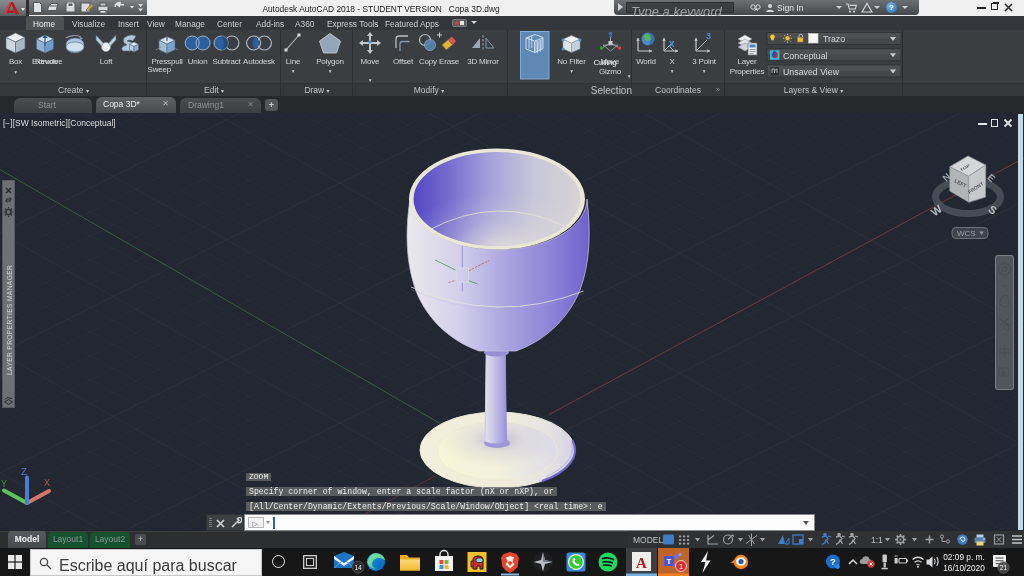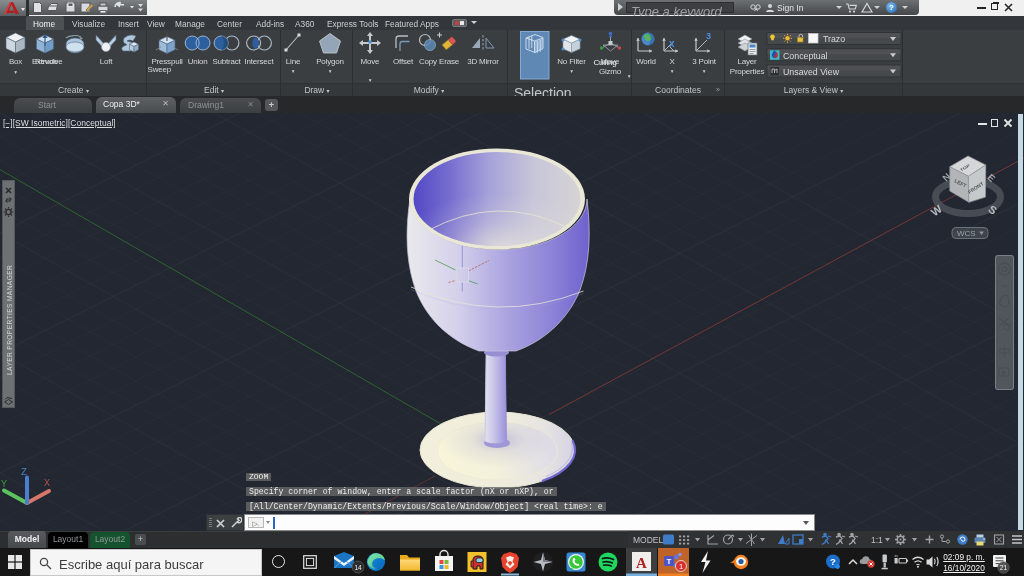--- a/index.html
+++ b/index.html
@@ -30,20 +30,21 @@
       <path d="M57 10 l5.5-6 l1.8 1.6 l-5.5 6 z" fill="#e0a030" stroke="#777"></path>
       <rect x="69" y="6" width="10" height="5" fill="#d8dbde" stroke="#555"></rect>
       <rect x="71" y="3" width="6" height="3" fill="#c8cbce" stroke="#555"></rect>
       <rect x="71" y="10.5" width="6" height="2.5" fill="#eef0f2" stroke="#666"></rect>
       <path d="M86 7 c0-3 3-4.5 5-4.5 l0 2.2 l4 0" stroke="#dfe2e5" fill="none" stroke-width="1.6"></path>
       <path d="M91 2 l0 5.5 l-4-2.7 z" fill="#dfe2e5" stroke="none"></path>
     </g>
     <path d="M101 6 l4 0 l-2 2.6 z" fill="#e4e6e8"></path>
     <path d="M109 4 l5 0 l-2.5 3 z M109 8.6 l5 0 l-2.5 3 z" fill="#dadce0"></path>
   </svg>
+  <div class="abs" style="left:181px;top:3.5px;width:400px;height:12px;color:#1b1b1b;font-size:8.4px;text-align:center;">Autodesk AutoCAD 2018 - STUDENT VERSION &nbsp; Copa 3D.dwg</div>
 
   <div class="abs" style="left:614px;top:0;width:305px;height:15px;background:linear-gradient(#6d7073,#44474a);border-radius:0 0 4px 4px;"></div>
   <div class="abs" style="left:618px;top:3px;width:0;height:0;border-left:5px solid #cfd2d5;border-top:4px solid transparent;border-bottom:4px solid transparent;"></div>
   <div class="abs" style="left:626px;top:2px;width:108px;height:11px;background:#3c3e40;border:1px solid #2c2e30;color:#9fa2a5;font-size:13px;font-style:italic;padding:1px 0 0 4px;">Type a keyword or phrase</div>
   <svg class="abs" style="left:749px;top:3px" width="14" height="10" viewBox="0 0 14 10">
     <circle cx="4" cy="4" r="2.2" fill="none" stroke="#d5d8da" stroke-width="1"></circle>
     <circle cx="9" cy="4" r="2.2" fill="none" stroke="#d5d8da" stroke-width="1"></circle>
     <path d="M5.5 8 l1.5-2.5 l1.5 2.5" stroke="#d5d8da" fill="none"></path>
   </svg>
   <svg class="abs" style="left:765px;top:3px" width="10" height="10" viewBox="0 0 10 10">
@@ -98,21 +99,21 @@
   <div class="abs" style="left:352px;top:30px;width:1px;height:66px;background:#2c2f32;"></div>
   <div class="abs" style="left:507px;top:30px;width:1px;height:66px;background:#2c2f32;"></div>
   <div class="abs" style="left:631px;top:30px;width:1px;height:66px;background:#2c2f32;"></div>
   <div class="abs" style="left:724px;top:30px;width:1px;height:66px;background:#2c2f32;"></div>
   <div class="abs" style="left:902px;top:30px;width:1px;height:66px;background:#2c2f32;"></div>
 
   <div class="abs" style="top:85px;left:0;width:147px;text-align:center;color:#c3c6c8;font-size:8.5px;">Create <span style="font-size:6px;">▾</span></div>
   <div class="abs" style="top:85px;left:147px;width:134px;text-align:center;color:#c3c6c8;font-size:8.5px;">Edit <span style="font-size:6px;">▾</span></div>
   <div class="abs" style="top:85px;left:281px;width:72px;text-align:center;color:#c3c6c8;font-size:8.5px;">Draw <span style="font-size:6px;">▾</span></div>
   <div class="abs" style="top:85px;left:353px;width:152px;text-align:center;color:#c3c6c8;font-size:8.5px;">Modify <span style="font-size:6px;">▾</span></div>
-  <div class="abs" style="top:85px;left:514px;width:118px;text-align:left;color:#c3c6c8;font-size:14px;">Selection</div>
+  <div class="abs" style="top:85px;left:514px;width:118px;text-align:right;color:#c3c6c8;font-size:10px;">Selection</div>
   <div class="abs" style="top:85px;left:632px;width:92px;text-align:center;color:#c3c6c8;font-size:8.5px;">Coordinates</div>
   <div class="abs" style="left:716px;top:86px;color:#9a9da0;font-size:7px;">»</div>
   <div class="abs" style="top:85px;left:725px;width:177px;text-align:center;color:#c3c6c8;font-size:8.5px;">Layers &amp; View <span style="font-size:6px;">▾</span></div>
 
   <svg class="abs" id="ribicons" style="left:0;top:30px" width="1024" height="66" viewBox="0 0 1024 66">
     <defs>
         <linearGradient id="cubeT" x1="0" y1="0" x2="0" y2="1">
           <stop offset="0" stop-color="#f0f4f8"></stop>
           <stop offset="1" stop-color="#cfdce8"></stop>
         </linearGradient>
@@ -246,21 +247,21 @@
 
   <div class="abs" id="riblabels" style="left:0;top:30px;width:816px;height:66px;color:#d4d7d9;font-size:8px;letter-spacing:-0.2px;">
     <span class="abs" style="left:-24.5px;top:27px;width:80px;text-align:center;">Box</span>
     <span class="abs" style="left:5px;top:27px;width:80px;text-align:center;">Extrude</span>
     <span class="abs" style="left:35px;top:27px;width:80px;">Revolve</span>
     <span class="abs" style="left:66px;top:27px;width:80px;text-align:center;">Loft</span>
     <span class="abs" style="left:91px;top:35px;width:80px;text-align:right;">Sweep</span>
     <span class="abs" style="left:127px;top:27px;width:80px;text-align:center;">Presspull</span>
     <span class="abs" style="left:157.6px;top:27px;width:80px;text-align:center;">Union</span>
     <span class="abs" style="left:186.5px;top:27px;width:80px;text-align:center;">Subtract</span>
-    <span class="abs" style="left:219px;top:27px;width:80px;text-align:center;">Intersect</span>
+    <span class="abs" style="left:219px;top:27px;width:80px;text-align:center;">Autodesk</span>
     <span class="abs" style="left:253px;top:27px;width:80px;text-align:center;">Line</span>
     <span class="abs" style="left:290px;top:27px;width:80px;text-align:center;">Polygon</span>
     <span class="abs" style="left:330px;top:27px;width:80px;text-align:center;">Move</span>
     <span class="abs" style="left:363px;top:27px;width:80px;text-align:center;">Offset</span>
     <span class="abs" style="left:388px;top:27px;width:80px;text-align:center;">Copy</span>
     <span class="abs" style="left:409px;top:27px;width:80px;text-align:center;">Erase</span>
     <span class="abs" style="left:443px;top:27px;width:80px;text-align:center;">3D Mirror</span>
     <span class="abs" style="left:531.5px;top:27px;width:80px;text-align:center;">No Filter</span>
     <span class="abs" style="left:606px;top:27px;width:80px;text-align:center;">World</span>
     <span class="abs" style="left:632px;top:27px;width:80px;text-align:center;">X</span>
@@ -468,21 +469,21 @@
       <polygon points="968.4,63.3 985.8,52 985.5,84.1 968.9,89.3" fill="#c6c9cb" stroke="#90959a" stroke-width="0.7"></polygon>
       <text x="0" y="0" fill="#4e5254" font-size="5.2" font-weight="bold" font-family="Liberation Sans" transform="translate(961,58.5) rotate(-30) scale(1,0.72)">TOP</text>
       <text x="0" y="0" fill="#4e5254" font-size="5" font-weight="bold" font-family="Liberation Sans" transform="translate(954,69) rotate(27.5)">LEFT</text>
       <text x="0" y="0" fill="#4e5254" font-size="5" font-weight="bold" font-family="Liberation Sans" transform="translate(969.5,81) rotate(-33)">FRONT</text>
       <rect x="952" y="114.5" width="36" height="11" rx="4" fill="rgba(130,135,140,0.3)" stroke="#6d7276" stroke-width="1"></rect>
       <text x="957" y="123" fill="#9ba1a6" font-size="8" font-family="Liberation Sans">WCS</text>
       <path d="M 979 118.5 l 5 0 l -2.5 3.5 z" fill="#8b9094"></path>
       </g>
     </svg>
 
-    <div class="abs" style="left:3px;top:5px;color:#dcdee0;font-size:8.5px;text-decoration:underline;">[−][SW Isometric][Conceptual]</div>
+    <div class="abs" style="left:3px;top:5px;color:#dcdee0;font-size:8.5px;">[−][SW Isometric][Conceptual]</div>
 
     <div class="abs" style="left:978px;top:10px;width:9px;height:2px;background:#e2e4e6;"></div>
     <div class="abs" style="left:991px;top:6px;width:7px;height:8px;border:1.5px solid #e2e4e6;background:#222731;"></div>
     <svg class="abs" style="left:1003px;top:5px" width="10" height="10" viewBox="0 0 10 10">
         <path d="M1.5 1.5 L8.5 8.5 M8.5 1.5 L1.5 8.5" stroke="#e2e4e6" stroke-width="1.8"></path>
       </svg>
 
     <div class="abs" style="left:1018px;top:1px;width:5px;height:416px;background:#c4d9e6;"></div>
 
     <div class="abs" style="left:2px;top:67px;width:13px;height:228px;background:#6e7174;border:1px solid #565a5d;">
@@ -530,21 +531,21 @@
   </div>
   <div class="abs" style="left:244px;top:514px;width:571px;height:17px;background:#fdfdfd;border:1px solid #888;">
     <div class="abs" style="left:3px;top:2px;width:16px;height:11px;border:1px solid #b8b8b8;background:#f2f2f2;color:#555;font-size:7px;line-height:11px;text-align:center;">▷<span style="font-size:5px;">.</span></div>
     <div class="abs" style="left:21px;top:6px;width:0;height:0;border-top:3px solid #888;border-left:2.6px solid transparent;border-right:2.6px solid transparent;"></div>
     <div class="abs" style="left:28px;top:2px;width:1.5px;height:12px;background:#2a66c8;"></div>
     <div class="abs" style="left:558px;top:6px;width:0;height:0;border-top:4px solid #555;border-left:3.5px solid transparent;border-right:3.5px solid transparent;"></div>
   </div>
 
   <div class="abs" style="left:0;top:531px;width:1024px;height:17px;background:#2c2e30;border-top:1px solid #3a3d40;"></div>
   <div class="abs" style="left:8px;top:531px;width:38px;height:17px;background:linear-gradient(#585b5e,#46494c);border-radius:4px 4px 0 0;color:#f2f3f4;font-size:8.5px;font-weight:bold;text-align:center;line-height:16px;">Model</div>
-  <div class="abs" style="left:48px;top:532px;width:40px;height:16px;background:#000000;border-radius:4px 4px 0 0;color:#939699;font-size:8.5px;text-align:center;line-height:15px;">Layout1</div>
+  <div class="abs" style="left:48px;top:532px;width:40px;height:16px;background:#14532d;border-radius:4px 4px 0 0;color:#939699;font-size:8.5px;text-align:center;line-height:15px;">Layout1</div>
   <div class="abs" style="left:90px;top:532px;width:40px;height:16px;background:#14532d;border-radius:4px 4px 0 0;color:#939699;font-size:8.5px;text-align:center;line-height:15px;">Layout2</div>
   <div class="abs" style="left:135px;top:534px;width:11px;height:11px;background:#4a4d50;border-radius:2px;color:#c8cacc;font-size:9px;text-align:center;line-height:11px;">+</div>
 
   <div class="abs" id="statusbar" style="left:628px;top:531px;width:396px;height:17px;background:#2f3133;"></div>
   <div class="abs" style="left:633px;top:535px;color:#c0c3c5;font-size:8.5px;">MODEL</div>
   <svg class="abs" id="statusicons" style="left:660px;top:531px" width="364" height="17" viewBox="0 0 364 17">
     <rect x="3" y="3.5" width="11" height="10" rx="1.5" fill="#3e7cc8"></rect>
     <rect x="19" y="4.5" width="2.2" height="1.8" fill="#9fa3a7"></rect>
       <rect x="19" y="8.1" width="2.2" height="1.8" fill="#9fa3a7"></rect>
       <rect x="19" y="11.7" width="2.2" height="1.8" fill="#9fa3a7"></rect>
@@ -605,21 +606,21 @@
     <rect x="0" y="0" width="6.4" height="6.4" fill="#e8e8e8"></rect>
       <rect x="7.6" y="0" width="6.4" height="6.4" fill="#e8e8e8"></rect>
     <rect x="0" y="7.6" width="6.4" height="6.4" fill="#e8e8e8"></rect>
       <rect x="7.6" y="7.6" width="6.4" height="6.4" fill="#e8e8e8"></rect>
   </svg>
   <div class="abs" style="left:30px;top:549px;width:232px;height:27px;background:#f5f5f5;border:1px solid #c8c8c8;">
     <svg class="abs" style="left:8px;top:7px" width="13" height="13" viewBox="0 0 13 13">
       <circle cx="5" cy="5" r="3.6" fill="none" stroke="#444" stroke-width="1.3"></circle>
       <path d="M8 8 L12 12" stroke="#444" stroke-width="1.3"></path>
     </svg>
-    <div class="abs" style="left:28px;top:7px;color:#3c3c3c;font-size:13px;">Escribe aquí para buscar</div>
+    <div class="abs" style="left:28px;top:7px;color:#3c3c3c;font-size:16px;">Escribe aquí para buscar</div>
   </div>
   <div class="abs" style="left:272px;top:555px;width:13px;height:13px;border-radius:50%;border:1.8px solid #e8e8e8;"></div>
   <svg class="abs" style="left:303px;top:555px" width="14" height="14" viewBox="0 0 14 14">
     <rect x="0.7" y="0.7" width="12.6" height="12.6" fill="none" stroke="#e0e0e0" stroke-width="1.2"></rect>
     <rect x="3.4" y="3.4" width="7.2" height="7.2" fill="#171717" stroke="#e0e0e0" stroke-width="1"></rect>
   </svg>
   <svg class="abs" id="taskicons" style="left:320px;top:548px" width="450" height="28" viewBox="0 0 450 28">
     <defs>
     <linearGradient id="edgeG" x1="0" y1="0" x2="1" y2="1">
           <stop offset="0" stop-color="#35d2f2"></stop>
@@ -730,14 +731,14 @@
       <circle cx="148" cy="18.8" r="1" fill="#d8dadc"></circle>
     <path d="M156.5 11.5 h2.5 l3.5 -3 v11 l-3.5 -3 h-2.5 z" fill="#d8dadc"></path>
       <path d="M164.5 10.8 q1.6 2.7 0 5.4 M166.8 9 q2.6 4.5 0 9" stroke="#d8dadc" stroke-width="1.1" fill="none"></path>
     <g transform="translate(223,7)">
         <rect x="0" y="0" width="13" height="12" rx="1" fill="#f2f2f2"></rect>
         <path d="M2.5 3 h8 M2.5 5.8 h8 M2.5 8.6 h5" stroke="#444" stroke-width="1"></path>
       </g>
     <circle cx="233.5" cy="19.5" r="5.8" fill="#4a4a4a" opacity="0.92" stroke="#6a6a6a" stroke-width="0.6"></circle>
       <text x="233.5" y="22" fill="#f0f0f0" font-size="6.8" text-anchor="middle" font-family="Liberation Sans">21</text>
   </svg>
-  <div class="abs" style="left:942px;top:552px;width:44px;color:#f2f2f2;font-size:8.3px;text-align:center;line-height:10.5px;text-decoration:underline;">02:09 p. m.<br>16/10/2020</div>
+  <div class="abs" style="left:942px;top:552px;width:44px;color:#f2f2f2;font-size:8.3px;text-align:center;line-height:10.5px;">02:09 p. m.<br>16/10/2020</div>
 </div>
 
 </body></html>

